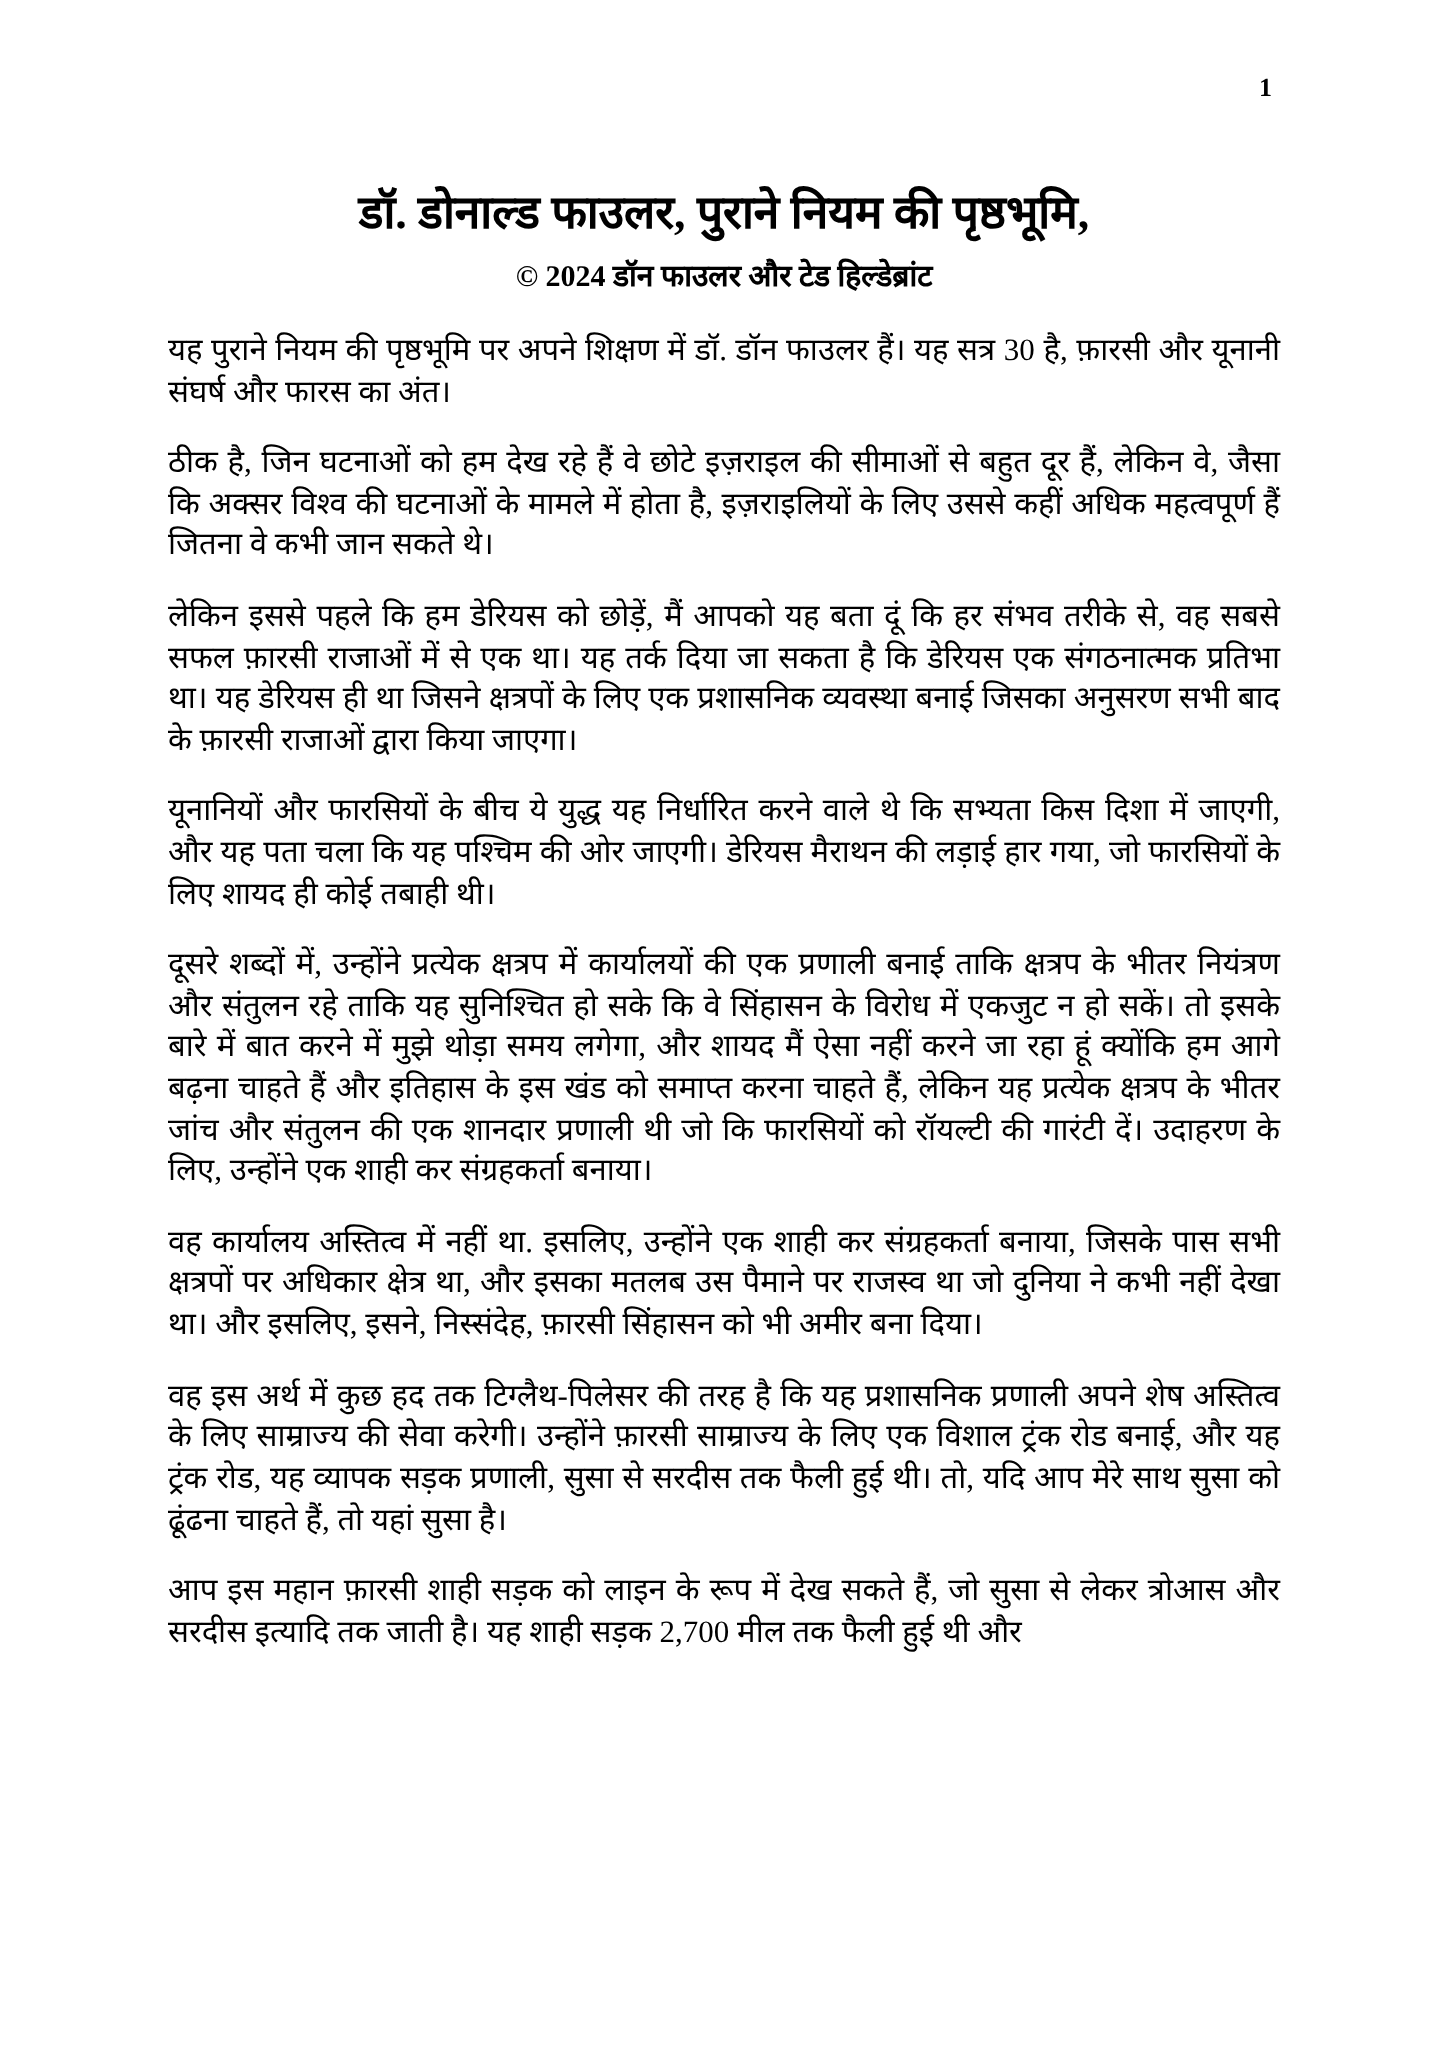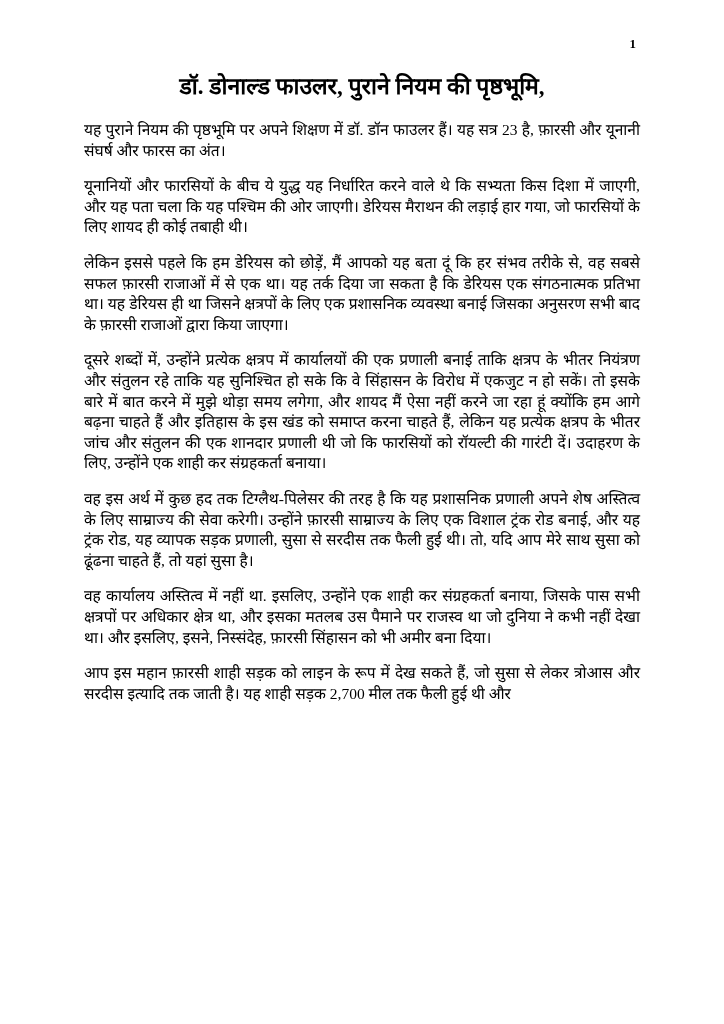--- a/index.html
+++ b/index.html
@@ -19,21 +19,21 @@
     overflow: hidden;
   }
   .page-number {
     position: absolute;
     top: 36px;
     right: 88px;
     font-size: 13px;
     font-weight: 700;
   }
   .title-block {
-    margin-top: 42px;
+    margin-top: 62px;
     text-align: center;
     font-weight: 700;
     font-size: 23px;
     line-height: 1.30;
   }
   .copyright {
     text-align: center;
     font-weight: 700;
     font-size: 15px;
     margin-top: 5px;
@@ -53,24 +53,26 @@
 <body>
 
 <div class="page">
 
   <div class="page-number">1</div>
 
   <div class="title-block">
     <div>डॉ. डोनाल्ड फाउलर, पुराने नियम की पृष्ठभूमि,</div>
   </div>
 
+  <div class="copyright">© 2024 डॉन फाउलर और टेड हिल्डेब्रांट</div>
 
   <div class="paragraphs">
-    <p>यह पुराने नियम की पृष्ठभूमि पर अपने शिक्षण में डॉ. डॉन फाउलर हैं। यह सत्र 23 है, फ़ारसी और यूनानी संघर्ष और फारस का अंत।</p>
+    <p>यह पुराने नियम की पृष्ठभूमि पर अपने शिक्षण में डॉ. डॉन फाउलर हैं। यह सत्र 30 है, फ़ारसी और यूनानी संघर्ष और फारस का अंत।</p>
+    <p>ठीक है, जिन घटनाओं को हम देख रहे हैं वे छोटे इज़राइल की सीमाओं से बहुत दूर हैं, लेकिन वे, जैसा कि अक्सर विश्व की घटनाओं के मामले में होता है, इज़राइलियों के लिए उससे कहीं अधिक महत्वपूर्ण हैं जितना वे कभी जान सकते थे।</p>
+    <p>लेकिन इससे पहले कि हम डेरियस को छोड़ें, मैं आपको यह बता दूं कि हर संभव तरीके से, वह सबसे सफल फ़ारसी राजाओं में से एक था। यह तर्क दिया जा सकता है कि डेरियस एक संगठनात्मक प्रतिभा था। यह डेरियस ही था जिसने क्षत्रपों के लिए एक प्रशासनिक व्यवस्था बनाई जिसका अनुसरण सभी बाद के फ़ारसी राजाओं द्वारा किया जाएगा।</p>
     <p>यूनानियों और फारसियों के बीच ये युद्ध यह निर्धारित करने वाले थे कि सभ्यता किस दिशा में जाएगी, और यह पता चला कि यह पश्चिम की ओर जाएगी। डेरियस मैराथन की लड़ाई हार गया, जो फारसियों के लिए शायद ही कोई तबाही थी।</p>
-    <p>लेकिन इससे पहले कि हम डेरियस को छोड़ें, मैं आपको यह बता दूं कि हर संभव तरीके से, वह सबसे सफल फ़ारसी राजाओं में से एक था। यह तर्क दिया जा सकता है कि डेरियस एक संगठनात्मक प्रतिभा था। यह डेरियस ही था जिसने क्षत्रपों के लिए एक प्रशासनिक व्यवस्था बनाई जिसका अनुसरण सभी बाद के फ़ारसी राजाओं द्वारा किया जाएगा।</p>
     <p>दूसरे शब्दों में, उन्होंने प्रत्येक क्षत्रप में कार्यालयों की एक प्रणाली बनाई ताकि क्षत्रप के भीतर नियंत्रण और संतुलन रहे ताकि यह सुनिश्चित हो सके कि वे सिंहासन के विरोध में एकजुट न हो सकें। तो इसके बारे में बात करने में मुझे थोड़ा समय लगेगा, और शायद मैं ऐसा नहीं करने जा रहा हूं क्योंकि हम आगे बढ़ना चाहते हैं और इतिहास के इस खंड को समाप्त करना चाहते हैं, लेकिन यह प्रत्येक क्षत्रप के भीतर जांच और संतुलन की एक शानदार प्रणाली थी जो कि फारसियों को रॉयल्टी की गारंटी दें। उदाहरण के लिए, उन्होंने एक शाही कर संग्रहकर्ता बनाया।</p>
+    <p>वह कार्यालय अस्तित्व में नहीं था. इसलिए, उन्होंने एक शाही कर संग्रहकर्ता बनाया, जिसके पास सभी क्षत्रपों पर अधिकार क्षेत्र था, और इसका मतलब उस पैमाने पर राजस्व था जो दुनिया ने कभी नहीं देखा था। और इसलिए, इसने, निस्संदेह, फ़ारसी सिंहासन को भी अमीर बना दिया।</p>
     <p>वह इस अर्थ में कुछ हद तक टिग्लैथ-पिलेसर की तरह है कि यह प्रशासनिक प्रणाली अपने शेष अस्तित्व के लिए साम्राज्य की सेवा करेगी। उन्होंने फ़ारसी साम्राज्य के लिए एक विशाल ट्रंक रोड बनाई, और यह ट्रंक रोड, यह व्यापक सड़क प्रणाली, सुसा से सरदीस तक फैली हुई थी। तो, यदि आप मेरे साथ सुसा को ढूंढना चाहते हैं, तो यहां सुसा है।</p>
-    <p>वह कार्यालय अस्तित्व में नहीं था. इसलिए, उन्होंने एक शाही कर संग्रहकर्ता बनाया, जिसके पास सभी क्षत्रपों पर अधिकार क्षेत्र था, और इसका मतलब उस पैमाने पर राजस्व था जो दुनिया ने कभी नहीं देखा था। और इसलिए, इसने, निस्संदेह, फ़ारसी सिंहासन को भी अमीर बना दिया।</p>
     <p>आप इस महान फ़ारसी शाही सड़क को लाइन के रूप में देख सकते हैं, जो सुसा से लेकर त्रोआस और सरदीस इत्यादि तक जाती है। यह शाही सड़क 2,700 मील तक फैली हुई थी और</p>
   </div>
 
 </div>
 
 </body></html>

